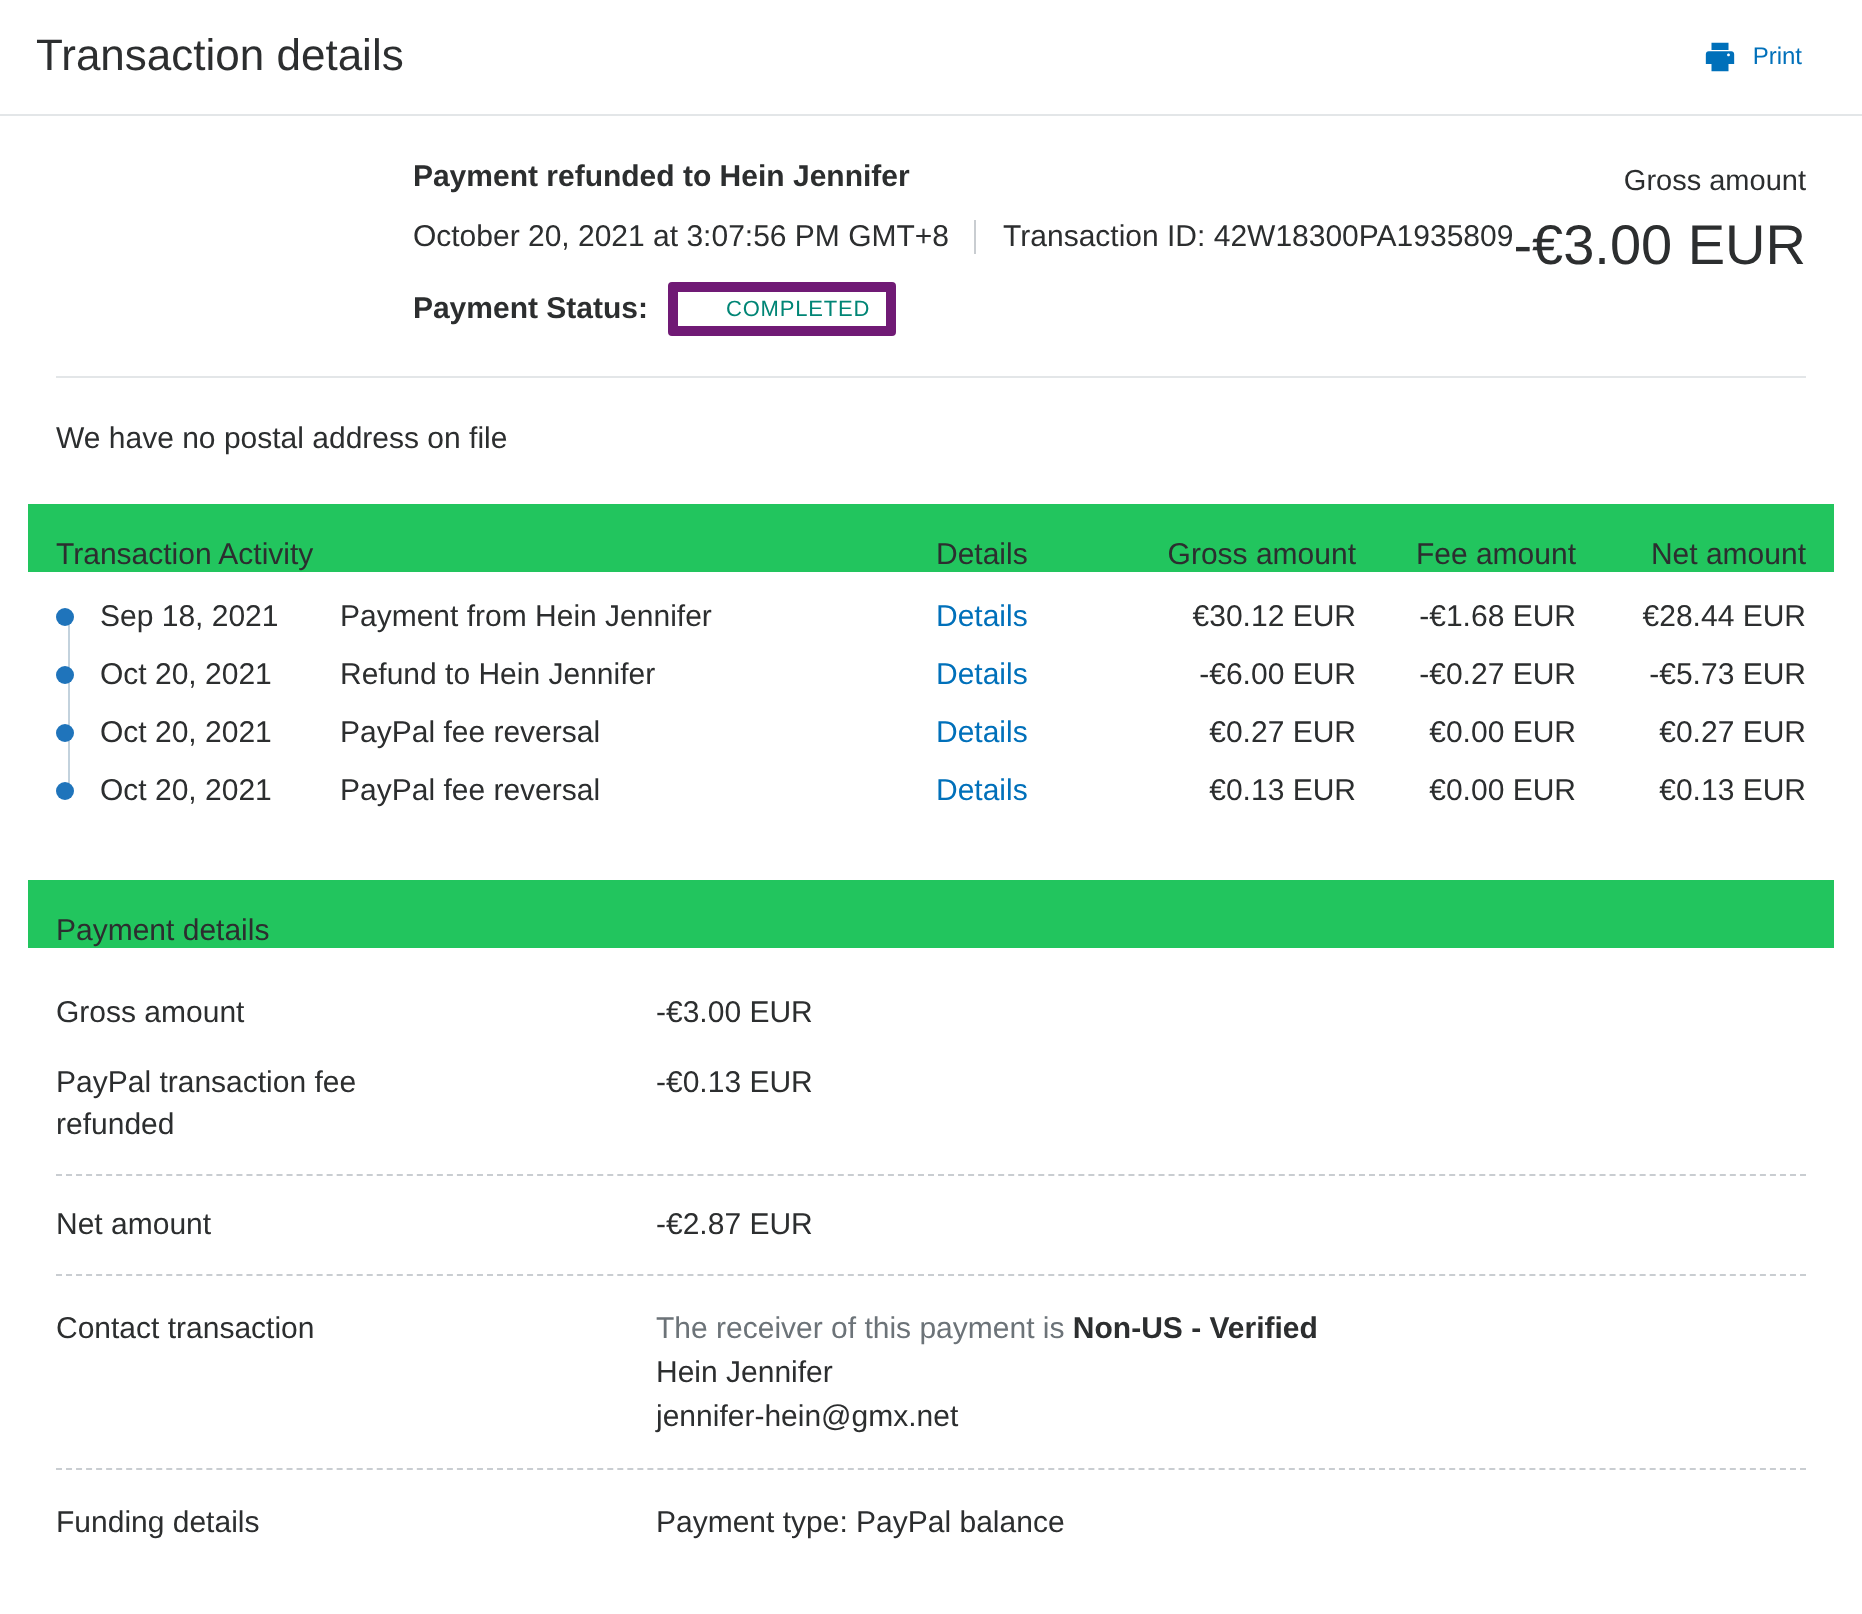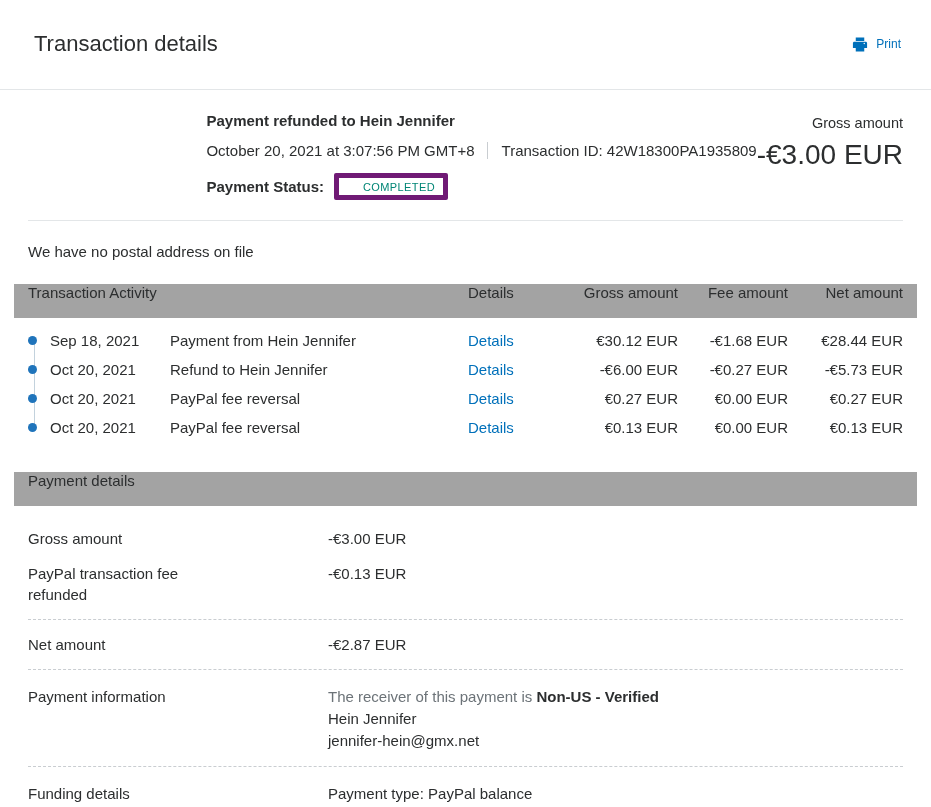--- a/index.html
+++ b/index.html
@@ -15,21 +15,21 @@
 
   
   .topbar {
     display: flex;
     justify-content: space-between;
     align-items: center;
     padding: 15px 30px 16px 18px;
     border-bottom: 1px solid #e3e6e8;
   }
   .topbar h1 {
-    margin: 16px;
+    margin: 0;
     font-size: 22px;
     font-weight: 400;
     color: #2c2e2f;
   }
   .print-btn {
     display: inline-flex;
     align-items: center;
     gap: 7px;
     background: none;
     border: none;
@@ -80,26 +80,26 @@
 
   .rule-solid {
     border: none;
     border-top: 1px solid #e3e6e8;
     margin: 20px 0 0 0;
   }
   .postal { margin: 22px 0 24px 0; }
 
   
   .bar {
-    background: #a3a3a3;
+    background: #22c55e;
     margin: 0 -14px;
     padding: 0 14px;
     height: 34px;
     display: flex;
-    align-items: flex-start;
+    align-items: flex-end;
   }
   .activity-header {
     display: grid;
     grid-template-columns: 1fr 90px 120px 110px 115px;
     align-items: center;
     width: 100%;
   }
   .num { text-align: right; }
   .activity-body { position: relative; padding: 8px 0 10px 0; }
   .activity-body::before {
@@ -279,21 +279,21 @@
         <hr class="rule-dashed">
 
         <div class="kv">
           <span class="label">Net amount</span>
           <span class="value">-€2.87 EUR</span>
         </div>
 
         <hr class="rule-dashed">
 
         <div class="kv" style="margin-top:16px;">
-          <span class="label">Payment information</span>
+          <span class="label">Contact transaction</span>
           <span class="value">
             <span class="line" style="display:block;">
               <span class="muted">The receiver of this payment is </span><span class="strong-dark">Non-US - Verified</span>
             </span>
             <span class="line" style="display:block;">Hein Jennifer</span>
             <span class="line" style="display:block;">jennifer-hein@gmx.net</span>
           </span>
         </div>
 
         <hr class="rule-dashed">

